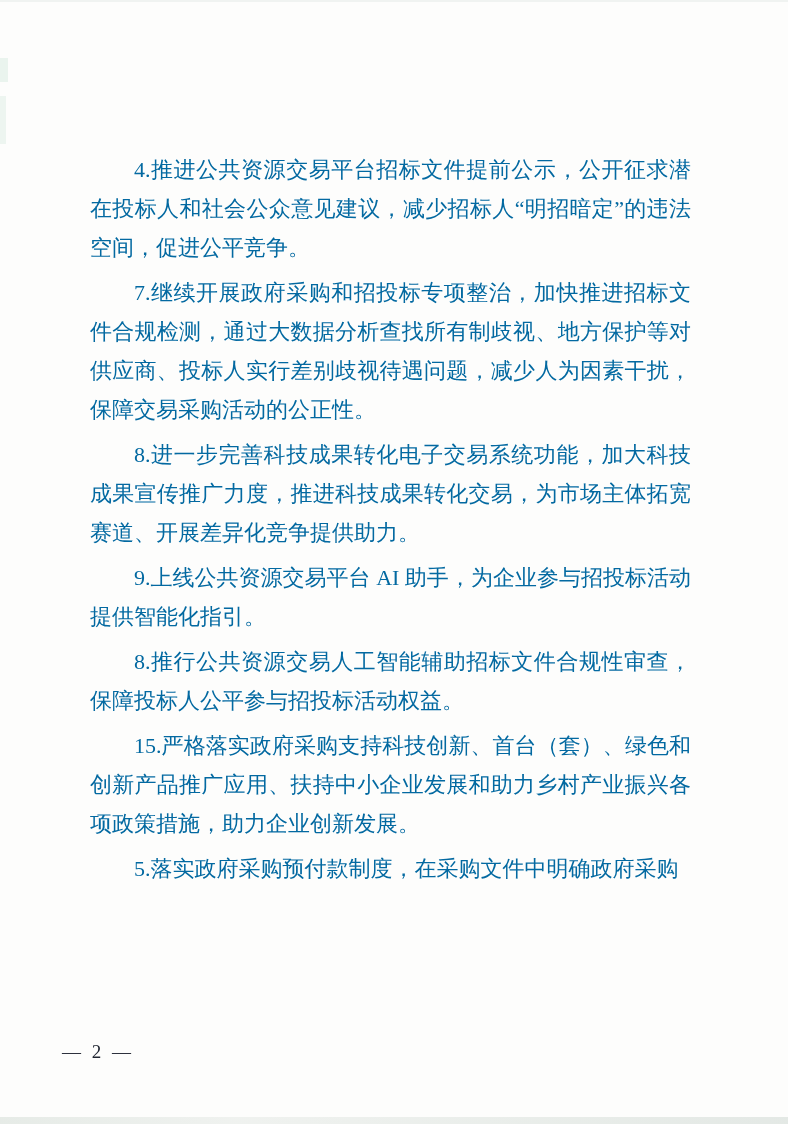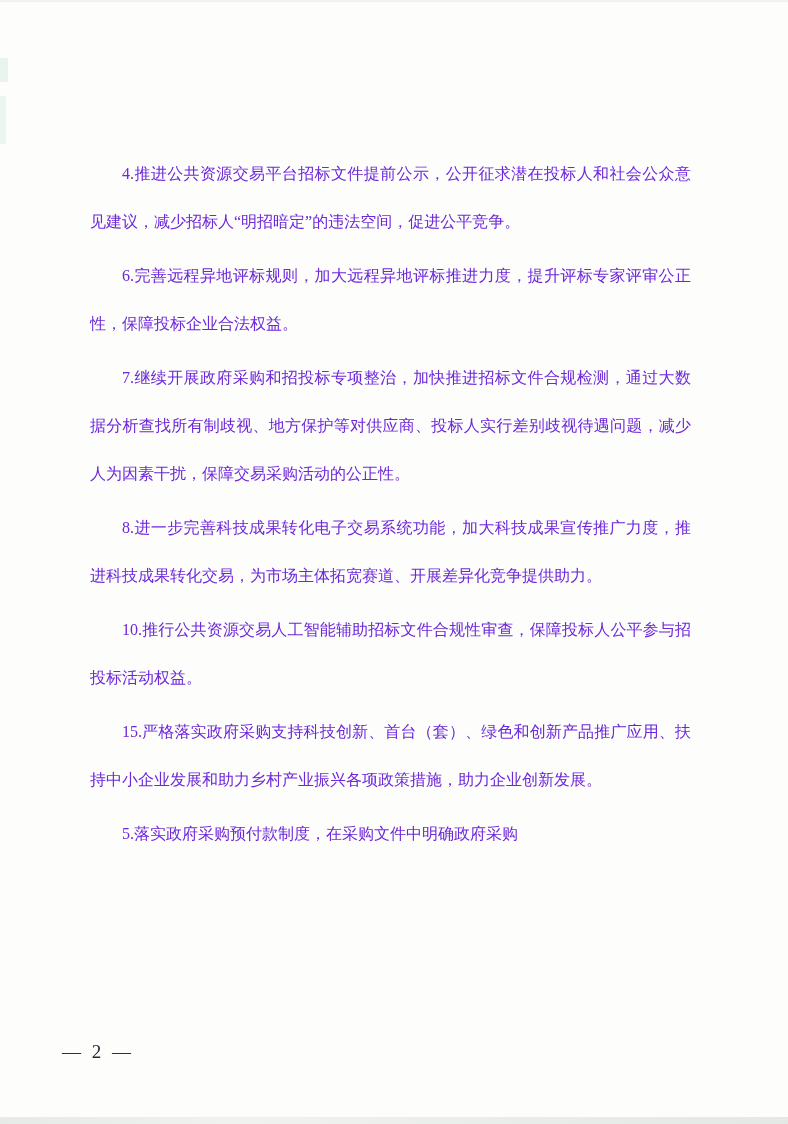--- a/index.html
+++ b/index.html
@@ -16,23 +16,23 @@
     font-family: "Liberation Serif", "DejaVu Serif", serif;
   }
   .content {
     position: absolute;
     left: 90px;
     top: 150px;
     width: 601px;
   }
   .content p {
     margin: 0 0 6px 0;
-    font-size: 16px;
-    line-height: 48px;
-    color: #6d28d9;
+    font-size: 22px;
+    line-height: 39px;
+    color: #0369a1;
     text-align: justify;
     text-indent: 2em;
     word-break: break-all;
   }
   .pageno {
     position: absolute;
     left: 62px;
     top: 1041px;
     font-size: 19px;
     color: #1f2430;
@@ -70,24 +70,24 @@
 <body>
 
 <div class="page">
 
   <div class="top-strip"></div>
   <div class="edge-mark-1"></div>
   <div class="edge-mark-2"></div>
 
   <div class="content">
     <p>4.推进公共资源交易平台招标文件提前公示，公开征求潜在投标人和社会公众意见建议，减少招标人“明招暗定”的违法空间，促进公平竞争。</p>
-    <p>6.完善远程异地评标规则，加大远程异地评标推进力度，提升评标专家评审公正性，保障投标企业合法权益。</p>
     <p>7.继续开展政府采购和招投标专项整治，加快推进招标文件合规检测，通过大数据分析查找所有制歧视、地方保护等对供应商、投标人实行差别歧视待遇问题，减少人为因素干扰，保障交易采购活动的公正性。</p>
     <p>8.进一步完善科技成果转化电子交易系统功能，加大科技成果宣传推广力度，推进科技成果转化交易，为市场主体拓宽赛道、开展差异化竞争提供助力。</p>
-    <p>10.推行公共资源交易人工智能辅助招标文件合规性审查，保障投标人公平参与招投标活动权益。</p>
+    <p>9.上线公共资源交易平台 AI 助手，为企业参与招投标活动提供智能化指引。</p>
+    <p>8.推行公共资源交易人工智能辅助招标文件合规性审查，保障投标人公平参与招投标活动权益。</p>
     <p>15.严格落实政府采购支持科技创新、首台（套）、绿色和创新产品推广应用、扶持中小企业发展和助力乡村产业振兴各项政策措施，助力企业创新发展。</p>
     <p>5.落实政府采购预付款制度，在采购文件中明确政府采购</p>
   </div>
 
   <div class="pageno">— 2 —</div>
 
   <div class="bottom-strip"></div>
 
 </div>
 

